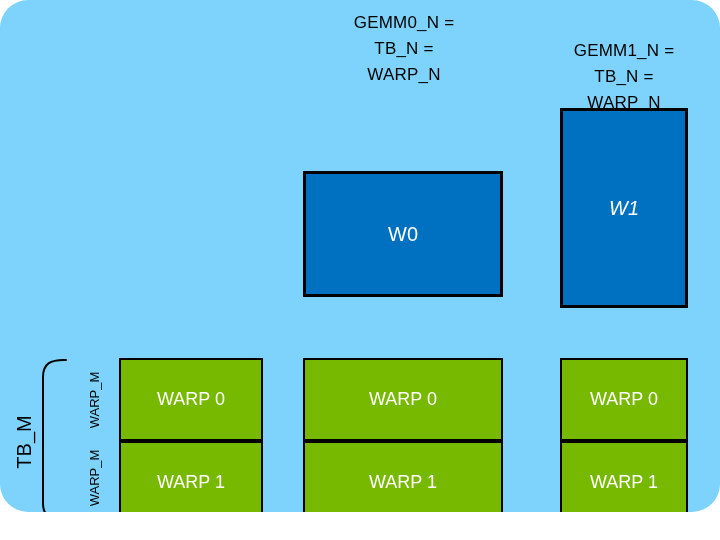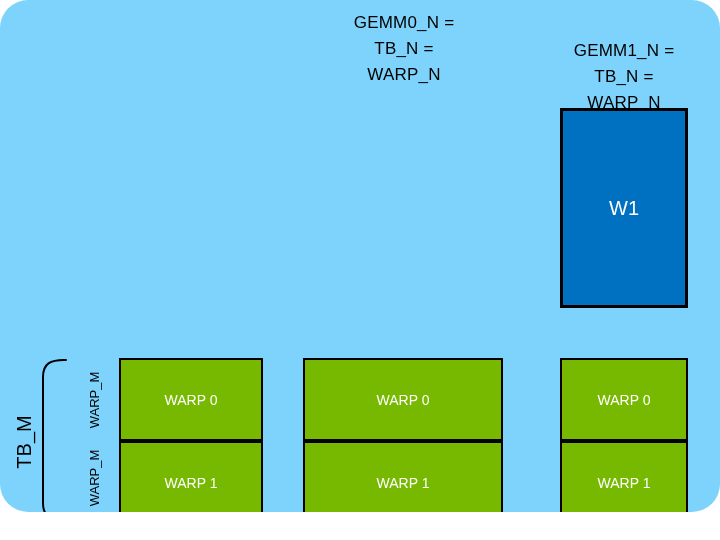--- a/index.html
+++ b/index.html
@@ -36,41 +36,41 @@
     box-sizing: border-box;
     border: 3px solid var(--outline, #000);
     background: var(--blue, #0070C0);
     color: var(--tile-text, #fff);
     display: flex;
     align-items: center;
     justify-content: center;
     font-size: 20px;
   }
   #w0 { left: 303px; top: 171px; width: 200px; height: 126px; }
-  #w1 { left: 560px; top: 108px; width: 128px; height: 200px; }
+  #w1 { left: 560px; top: 108px; width: 128px; height: 200px; font-style: italic; }
 
   
   .group {
     position: absolute;
     top: 358px;
   }
   #g0 { left: 119px; width: 144px; }
   #g1 { left: 303px; width: 200px; }
   #g2 { left: 560px; width: 128px; }
   .row {
     box-sizing: border-box;
     width: 100%;
     height: 83px;
     border: 2.5px solid var(--outline, #000);
     background: var(--green, #76B900);
     color: var(--tile-text, #fff);
     display: flex;
     align-items: center;
     justify-content: center;
-    font-size: 14px;
+    font-size: 18px;
   }
 
   
   .vlabel {
     position: absolute;
     text-align: center;
     transform: rotate(-90deg);
     color: var(--label-text, #000);
     white-space: nowrap;
   }
@@ -111,20 +111,21 @@
 <div class="canvas">
 
   <div class="hdr" id="hdr0">GEMM0_N =
 TB_N =
 WARP_N</div>
 
   <div class="hdr" id="hdr1">GEMM1_N =
 TB_N =
 WARP_N</div>
 
+  <div class="tile" id="w0">W0</div>
 
   <div class="tile" id="w1">W1</div>
 
   <div class="group" id="g0">
     <div class="row">WARP 0</div>
     <div class="row">WARP 1</div>
   </div>
 
   <div class="group" id="g1">
     <div class="row">WARP 0</div>

